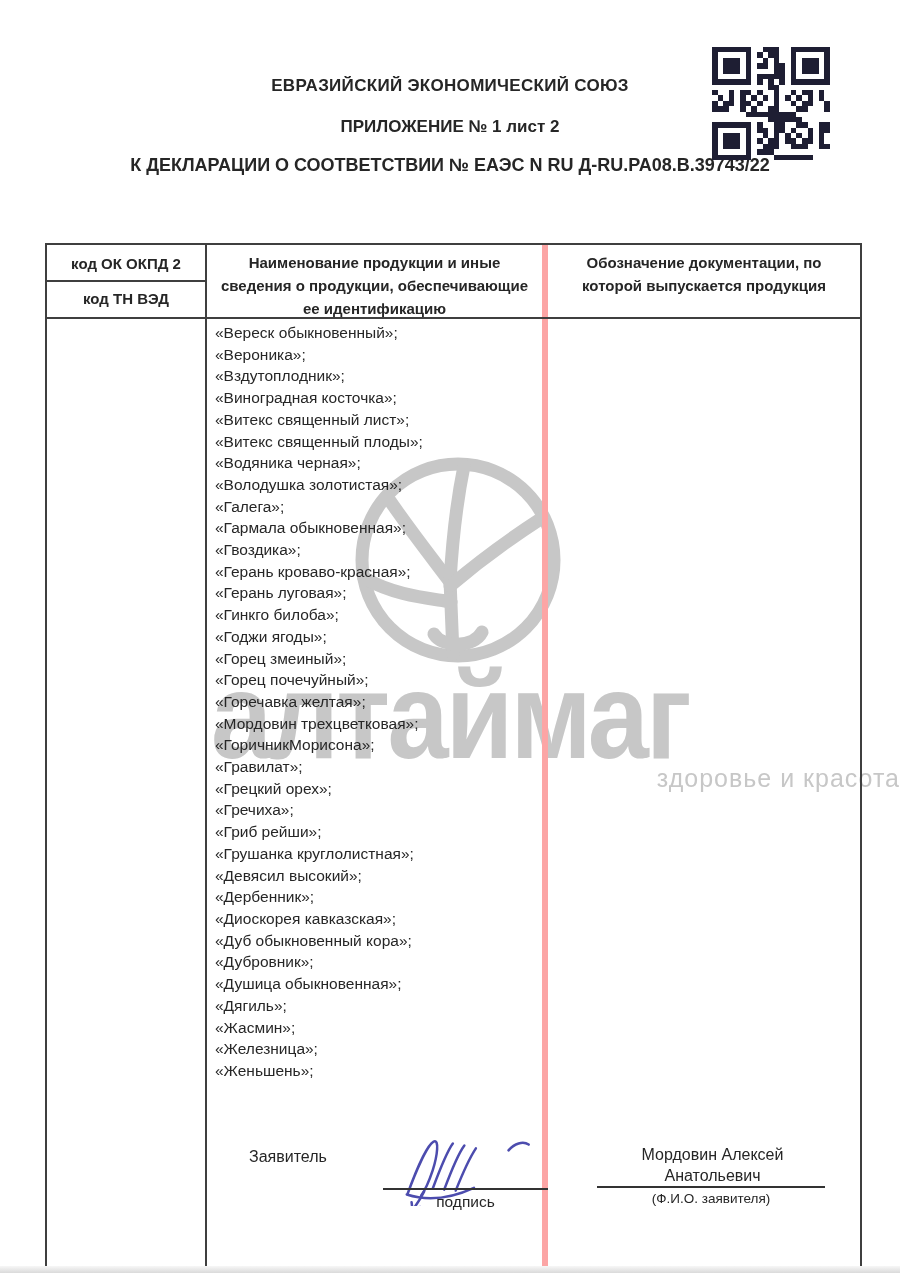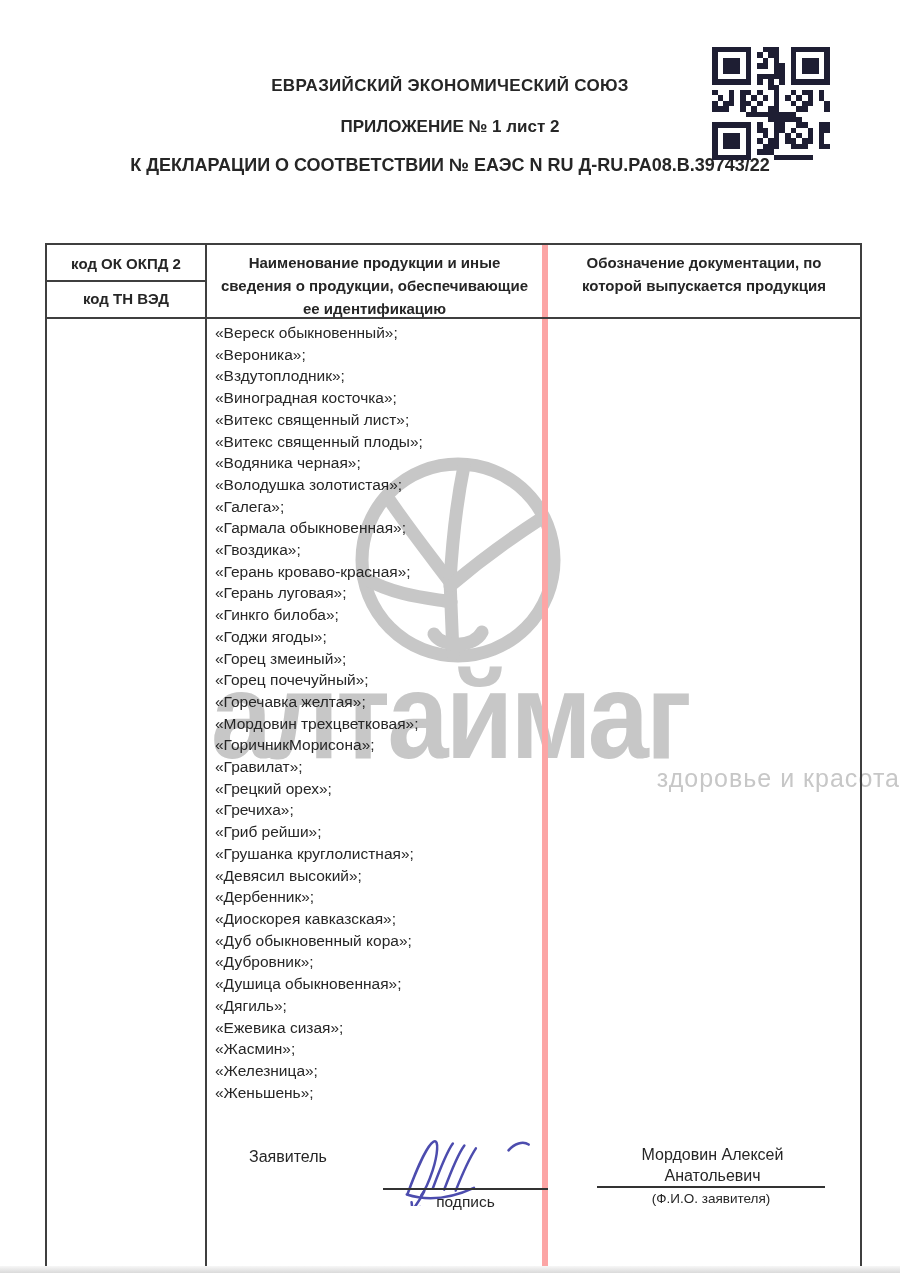--- a/index.html
+++ b/index.html
@@ -349,21 +349,20 @@
           <div class="product-line">«Гречиха»;</div>
           <div class="product-line">«Гриб рейши»;</div>
           <div class="product-line">«Грушанка круглолистная»;</div>
           <div class="product-line">«Девясил высокий»;</div>
           <div class="product-line">«Дербенник»;</div>
           <div class="product-line">«Диоскорея кавказская»;</div>
           <div class="product-line">«Дуб обыкновенный кора»;</div>
           <div class="product-line">«Дубровник»;</div>
           <div class="product-line">«Душица обыкновенная»;</div>
           <div class="product-line">«Дягиль»;</div>
-          <div class="product-line">«Ежевика сизая»;</div>
           <div class="product-line">«Жасмин»;</div>
           <div class="product-line">«Железница»;</div>
           <div class="product-line">«Женьшень»;</div>
         </div>
       <div class="c3"></div>
     </div>
   </div>
 
   <div class="ftr applicant-label">Заявитель</div>
 

